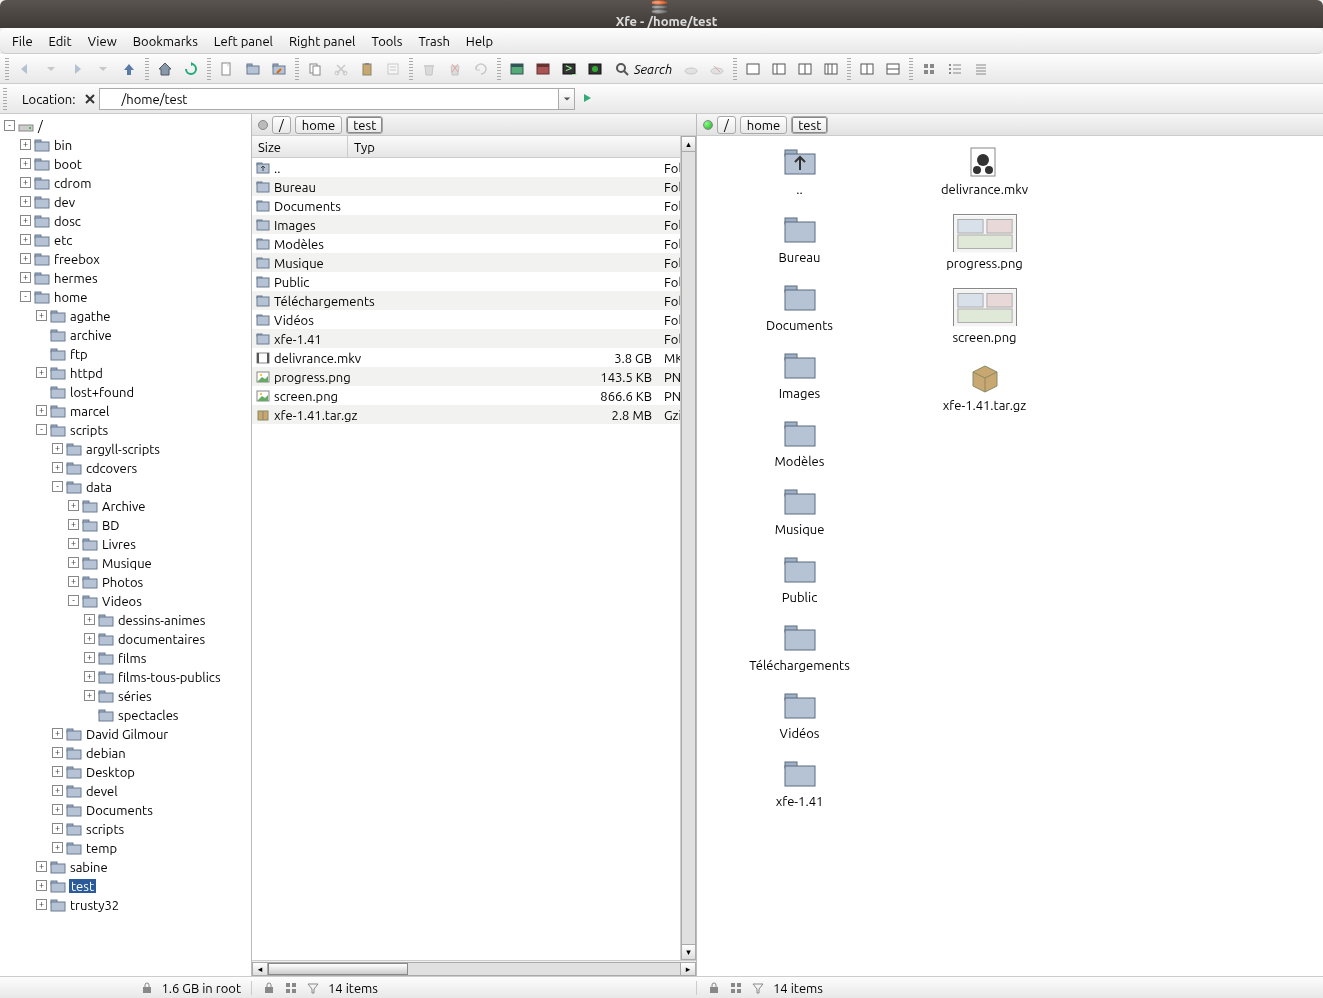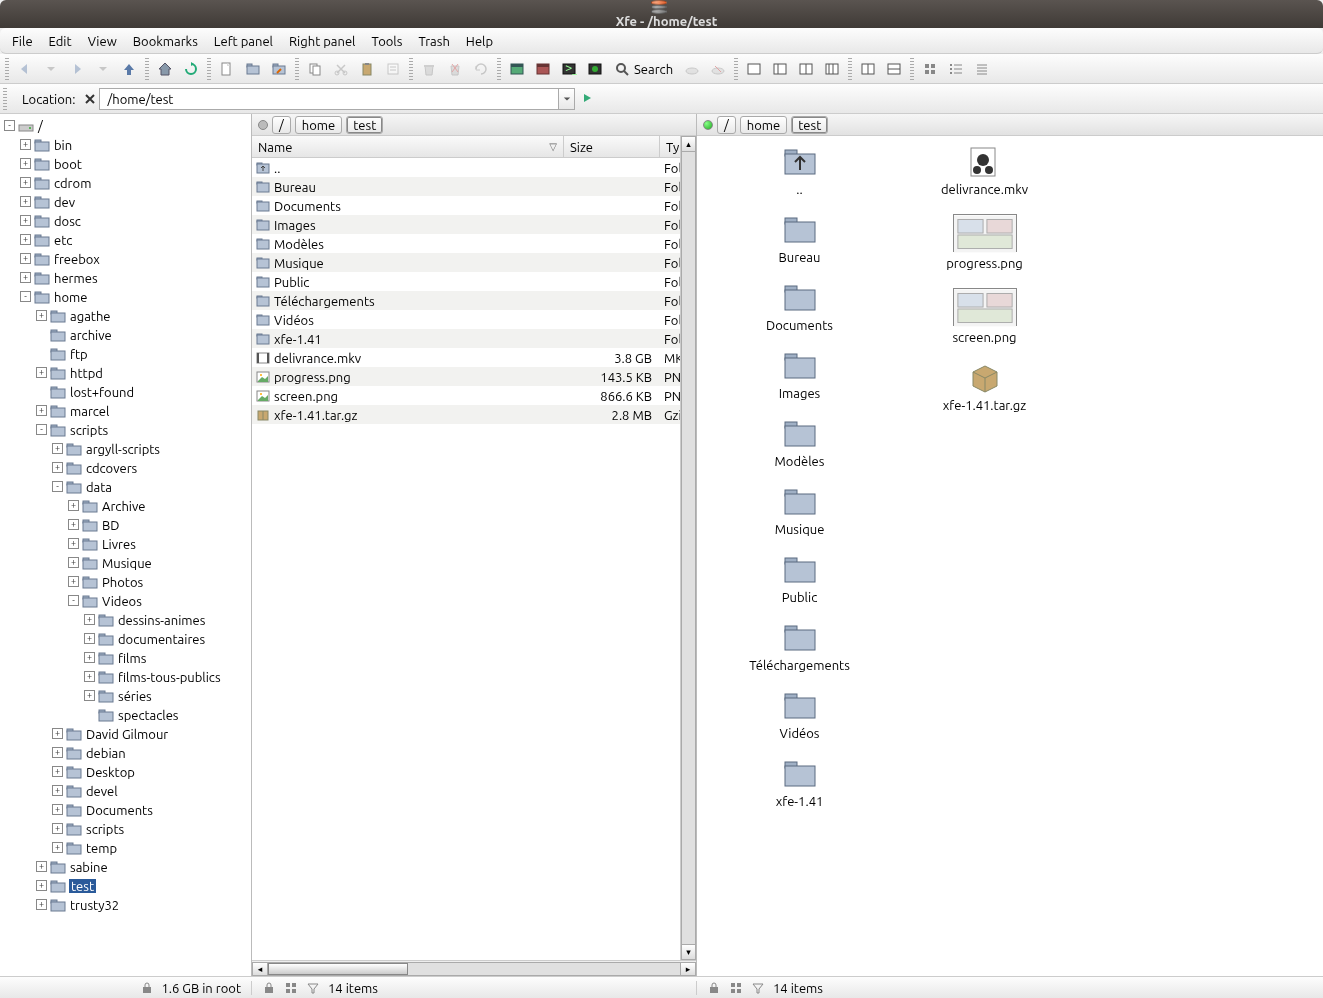--- a/index.html
+++ b/index.html
@@ -13,27 +13,27 @@
 .titlebar .title { margin-left: 10px; }
 
 .menubar { background: linear-gradient(to bottom, #fdfdfd, #e8e8e8); height: 26px; display: flex; align-items: center; padding: 0 4px; border-bottom: 1px solid #ccc; border-radius: 6px; }
 .menubar .mitem { padding: 3px 8px; cursor: default; }
 
 .toolbar { background: linear-gradient(to bottom, #fdfdfd, #e8e8e8); height: 30px; display: flex; align-items: center; border-bottom: 1px solid #ccc; padding-left: 2px; }
 .tgrip { width: 4px; height: 22px; background: repeating-linear-gradient(to bottom, #aaa, #aaa 1px, transparent 1px, transparent 3px); margin: 0 3px; }
 .tbtn { width: 24px; height: 24px; display: flex; align-items: center; justify-content: center; border: 1px solid transparent; border-radius: 3px; margin: 0 1px; cursor: pointer; }
 .tbtn.disabled { opacity: 0.4; cursor: default; }
 .tbtn svg { width: 16px; height: 16px; }
-.search-group { display: flex; align-items: center; padding: 0 4px; }
+.search-group { display: flex; align-items: center; padding: 0 4px; font-style: italic; }
 .search-group span { margin-left: 4px; }
 
 .locbar { background: linear-gradient(to bottom, #fdfdfd, #e8e8e8); height: 30px; display: flex; align-items: center; border-bottom: 1px solid #ccc; }
 .loc-label { padding: 0 6px 0 12px; }
 .loc-x { width: 18px; height: 18px; display:flex; align-items:center; justify-content:center; cursor:pointer; }
-.loc-input { flex: 0 0 460px; height: 22px; background: #fff; border: 1px solid #aaa; padding: 0 7px; display:flex; align-items:center; }
+.loc-input { flex: 0 0 460px; height: 22px; background: #fff; border: 1px solid #aaa; padding: 0 21px; display:flex; align-items:center; }
 .loc-dd { width: 16px; height: 22px; border: 1px solid #aaa; border-left: none; background: linear-gradient(to bottom,#fff,#e8e8e8); display:flex; align-items:center; justify-content:center; cursor:pointer; }
 .loc-go { margin-left: 6px; cursor:pointer; }
 
 .body-area { display: flex; height: calc(998px - 28px - 26px - 30px - 30px - 22px); }
 
 .folders-panel { width: 252px; border-right: 1px solid #bbb; display:flex; flex-direction:column; background:#fff; }
 .folders-header { height: 22px; background: linear-gradient(to bottom,#f6f6f6,#e2e2e2); border-bottom: 1px solid #ccc; display:flex; align-items:center; padding-left: 6px; gap:6px; }
 .tree { flex:1; overflow:auto; padding: 2px 0; }
 .tree-row { display:flex; align-items:center; height: 19px; white-space: nowrap; cursor: default; }
 .tree-row.selected .tree-label { background: #2a5a9a; color: #fff; padding: 0 2px; }
@@ -706,24 +706,20 @@
           <span>/</span>
         </div>
       <div class="crumb">
           <span>home</span>
         </div>
       <div class="crumb active">
           <span>test</span>
         </div>
     </div>
     <div class="list-header">
-      <div class="lh-col name">
-          <span>Name</span>
-          <span class="sort-ind">▽</span>
-        </div>
       <div class="lh-col size">
           <span>Size</span>
         </div>
       <div class="lh-col type">
           <span>Typ</span>
         </div>
     </div>
     <div class="list-body" id="list-body">
         <div class="list-row">
           <div class="lc-name">

